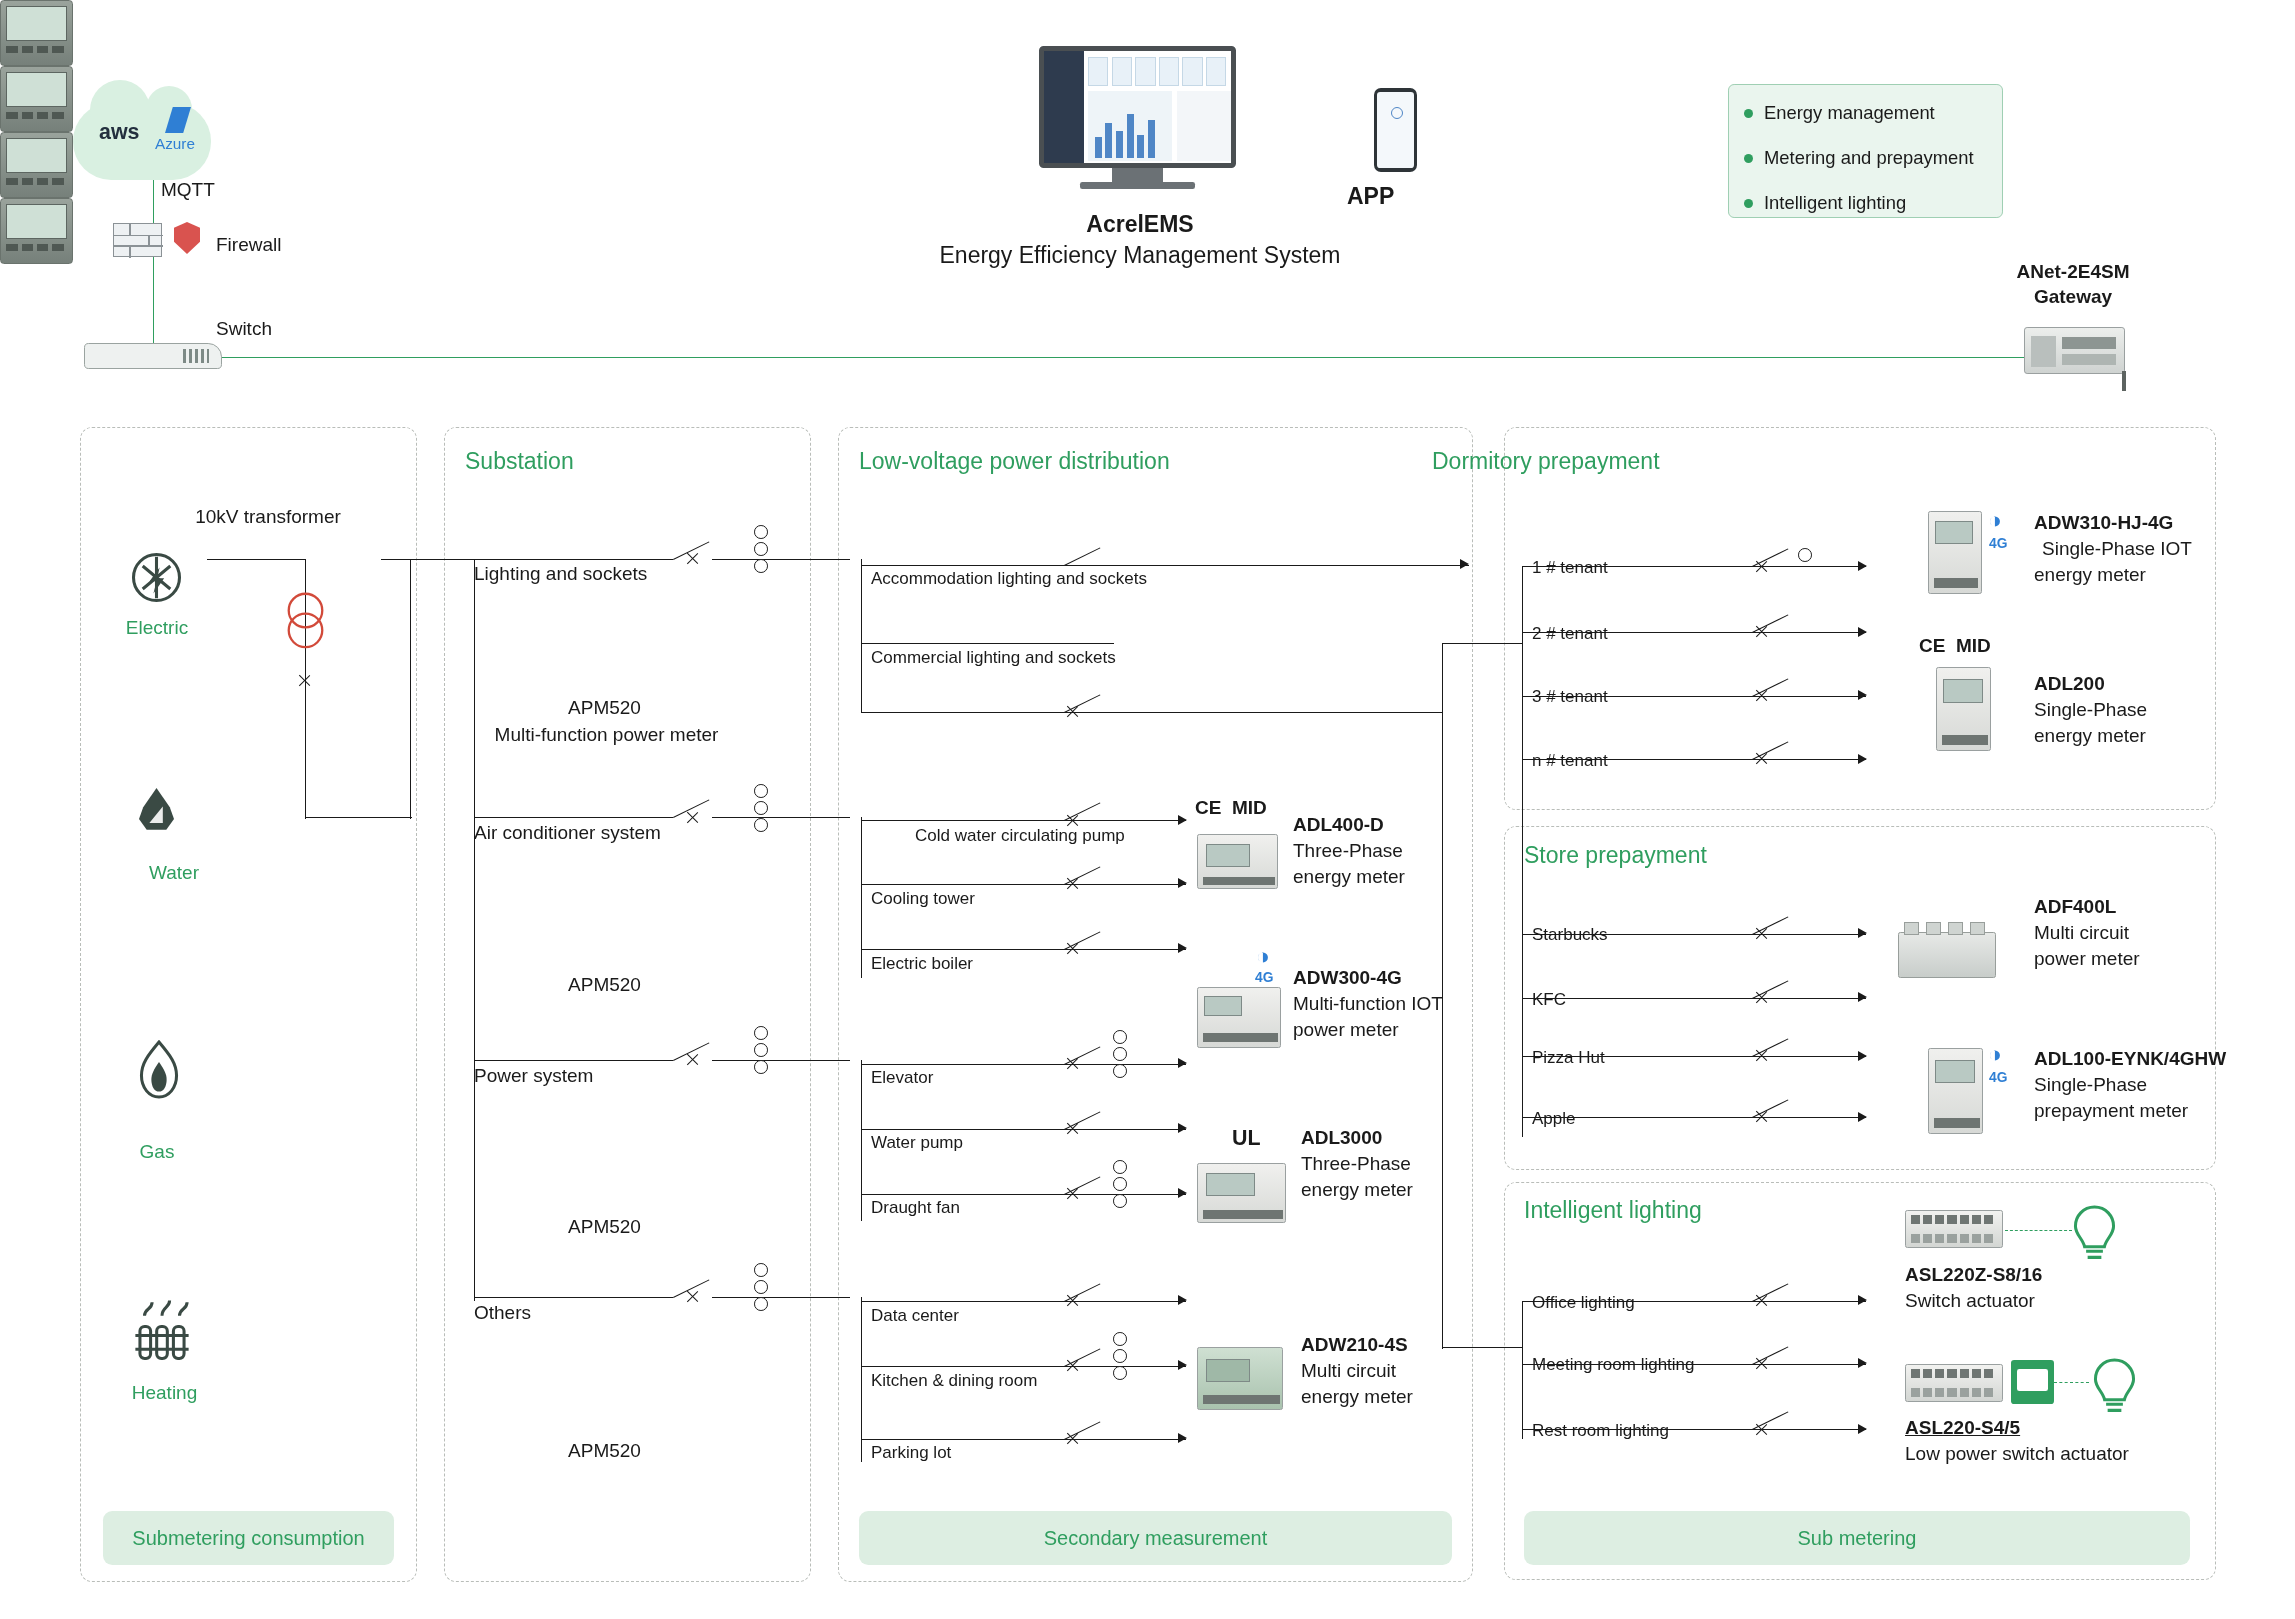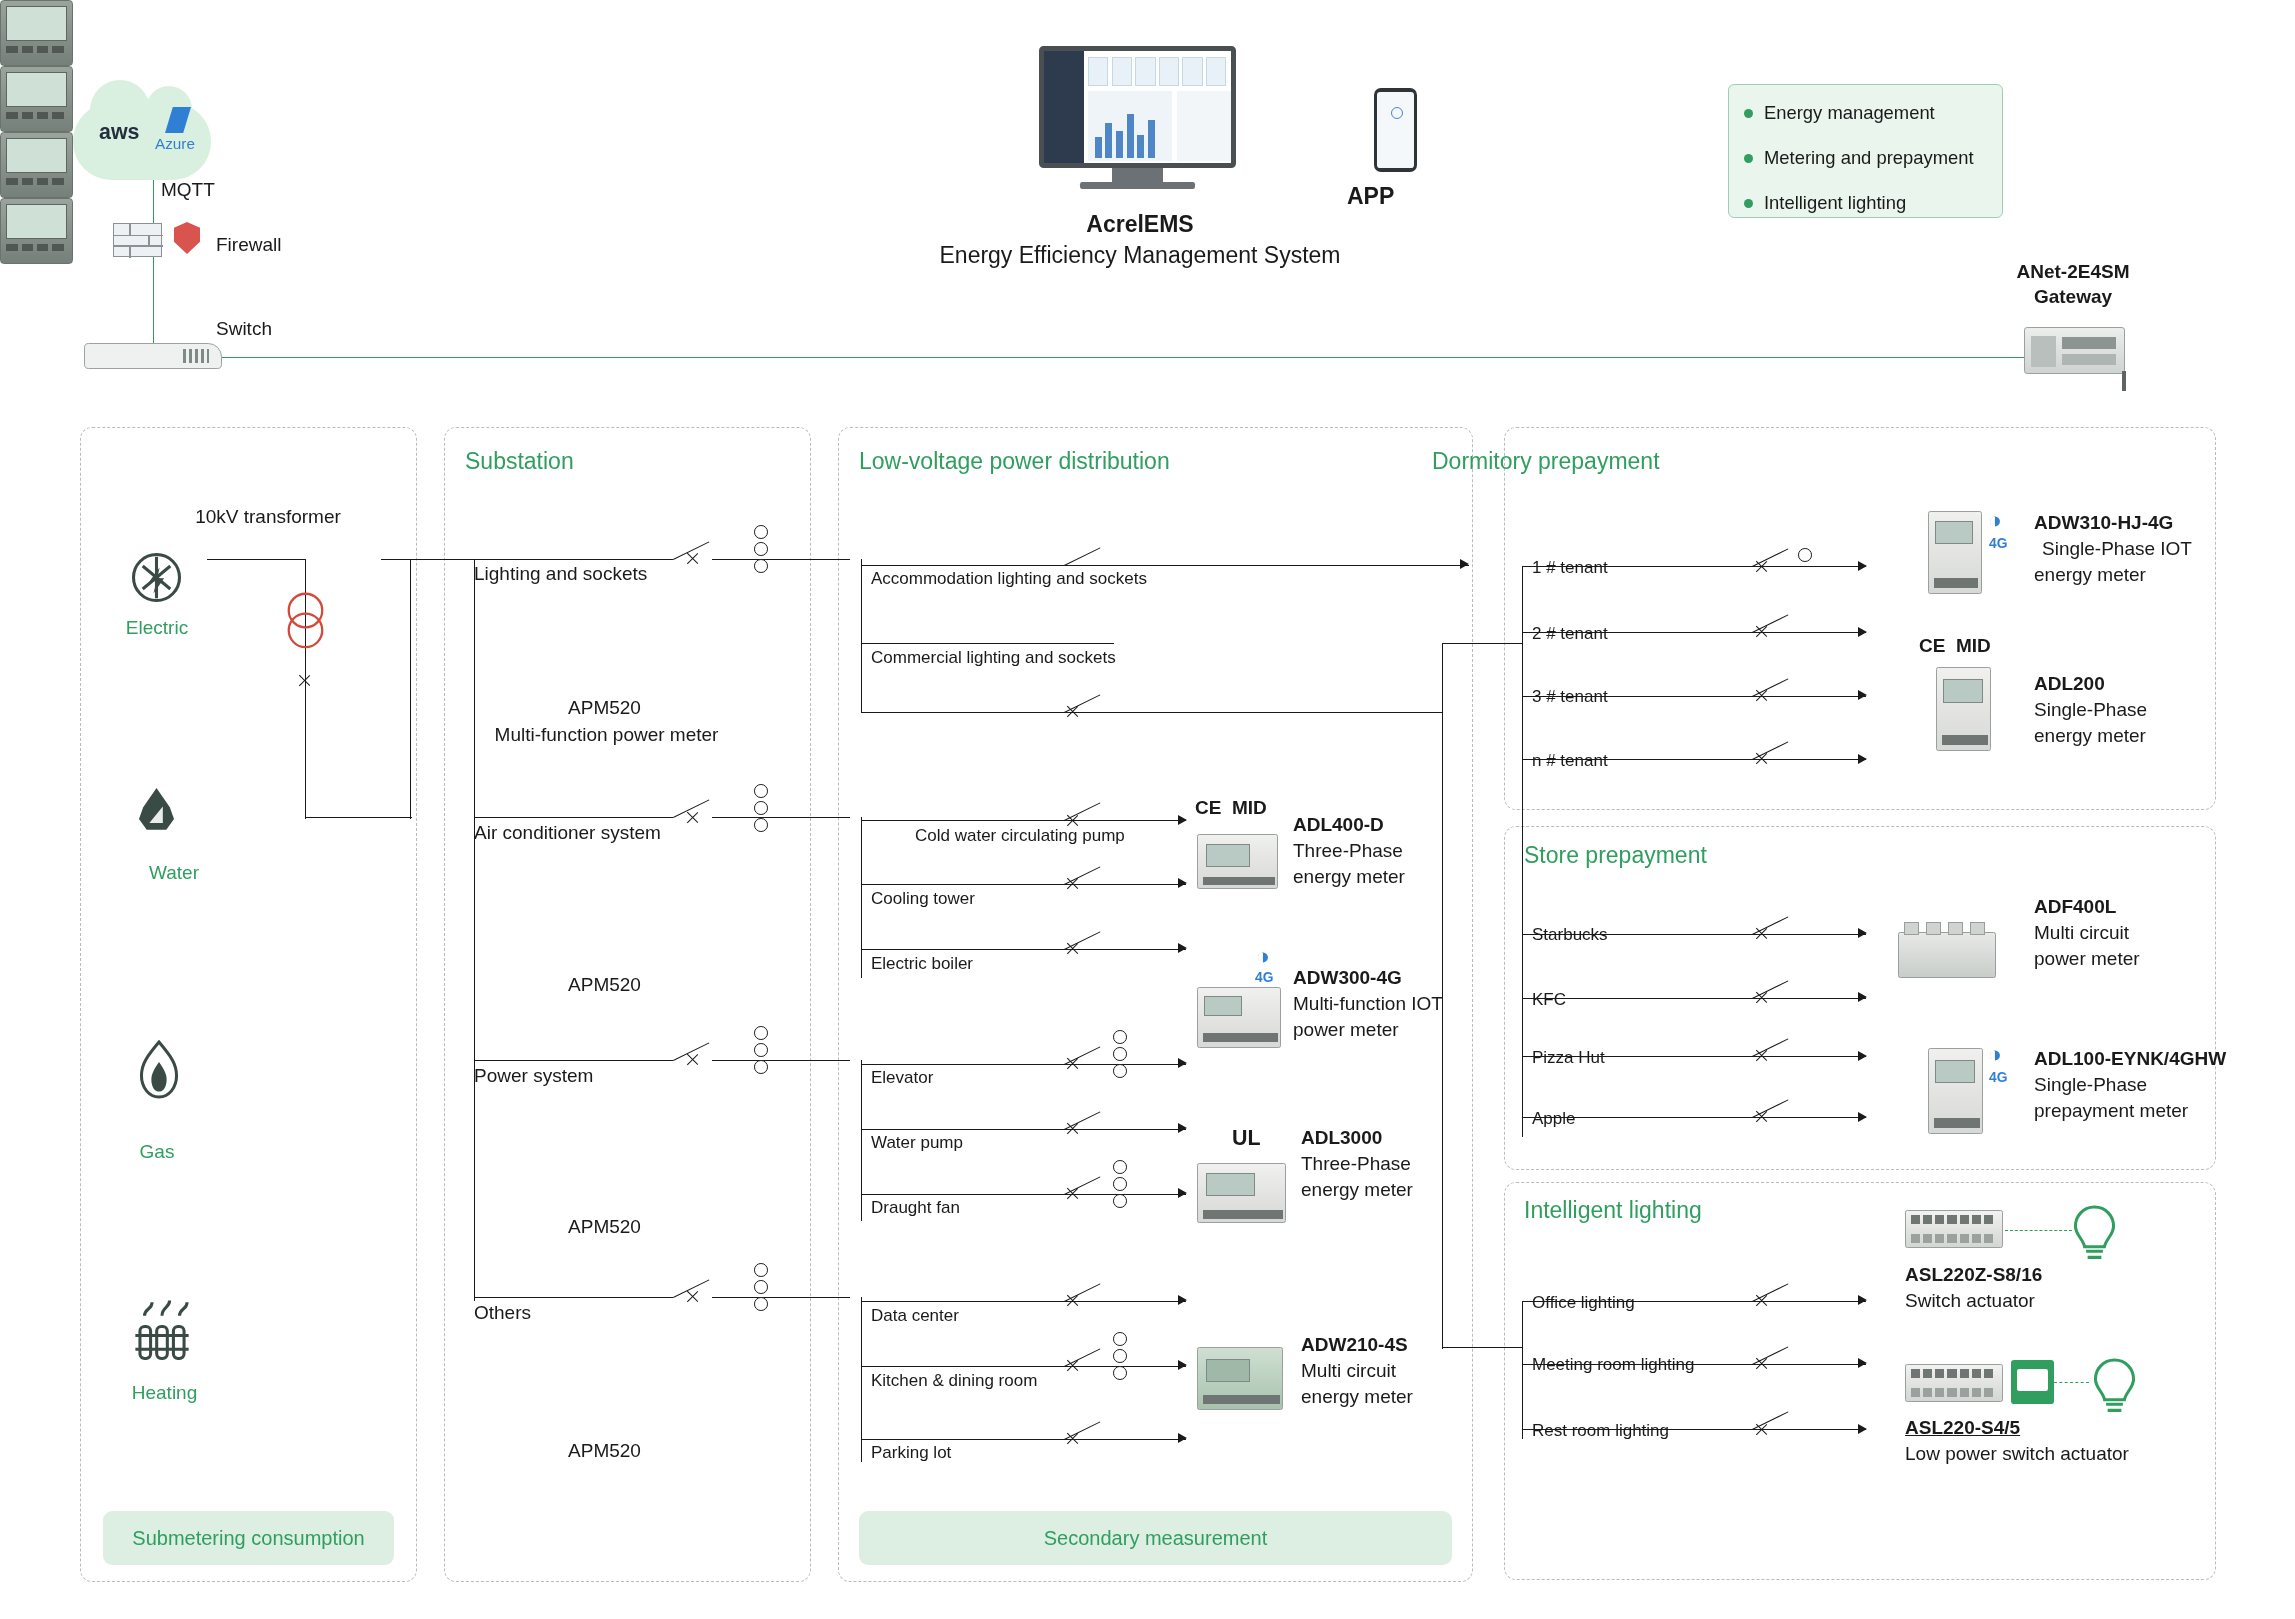--- a/index.html
+++ b/index.html
@@ -261,20 +261,21 @@
 
   <div class="group" style="left:1504px; top:427px; width:712px; height:383px;"></div>
   <div class="group-title" style="left:1432px; top:448px;">Dormitory prepayment</div>
 
   <div class="group" style="left:1504px; top:826px; width:712px; height:344px;"></div>
   <div class="group-title" style="left:1524px; top:842px;">Store prepayment</div>
 
   <div class="group" style="left:1504px; top:1182px; width:712px; height:398px;"></div>
   <div class="group-title" style="left:1524px; top:1197px;">Intelligent lighting</div>
 
+  <div class="footer-band" style="left:1524px; top:1511px; width:666px; height:54px;">Sub metering</div>
 
   <div class="t c" style="left:153px; top:505px; width:230px; text-align:center;">10kV transformer</div>
 
   <div class="elec-ico" style="left:122px; top:543px;">
     <svg width="69" height="69" viewBox="0 0 90 90">
       <circle cx="45" cy="45" r="30" fill="none" stroke="#3a4a44" stroke-width="4"></circle>
       <path d="M45 18 L45 72 M27 30 L63 60 M63 30 L27 60" stroke="#3a4a44" stroke-width="4"></path>
       <path d="M49 32 L36 50 L45 50 L41 66 L55 46 L46 46 Z" fill="#3a4a44"></path>
     </svg>
   </div>

